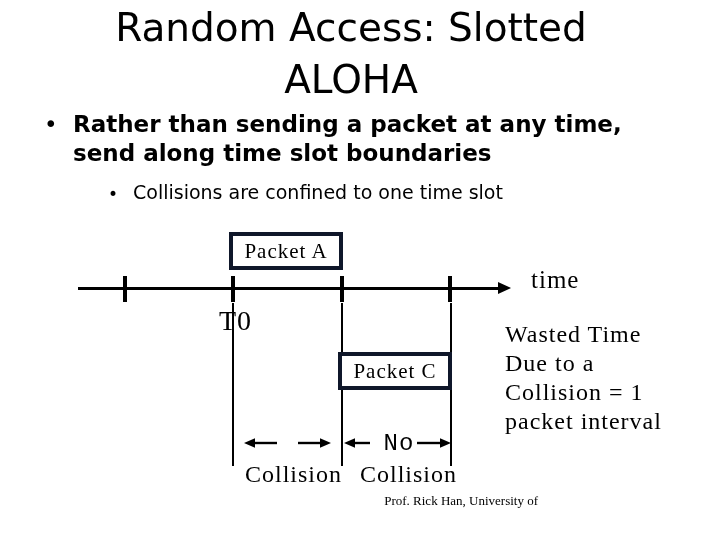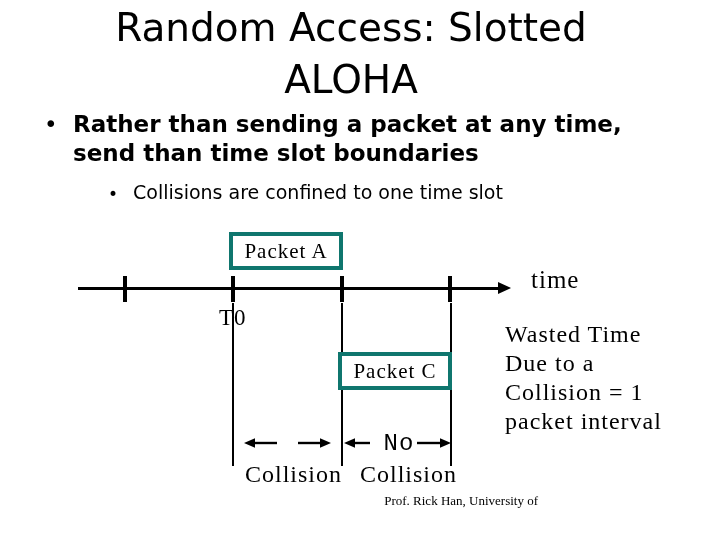--- a/index.html
+++ b/index.html
@@ -38,21 +38,21 @@
     font-size: 19px;
     line-height: 24px;
     white-space: nowrap;
   }
 
   
   .serif { font-family: "Liberation Serif", "DejaVu Serif", serif; }
 
   
   .pbox {
-    border: 4px solid #0f766e;
+    border: 4px solid #0f172a;
     box-sizing: border-box;
     display: flex;
     align-items: center;
     justify-content: center;
     font-size: 21px;
     letter-spacing: 1px;
     white-space: nowrap;
     background: #fff;
   }
   .packet-a { left: 229px; top: 232px; width: 114px; height: 38px; }
@@ -67,21 +67,21 @@
     border-top: 6.5px solid transparent;
     border-bottom: 6.5px solid transparent;
   }
   .tick { top: 276px; width: 4px; height: 26px; background: #000; }
   .tick1 { left: 123px; } .tick2 { left: 231px; } .tick3 { left: 340px; } .tick4 { left: 448px; }
 
   
   .vline { top: 303px; width: 2px; height: 163px; background: #000; }
   .vline1 { left: 232px; } .vline2 { left: 341px; } .vline3 { left: 450px; }
 
-  .t0-label { left: 219px; top: 305px; font-size: 23px; letter-spacing: 1px; }
+  .t0-label { left: 219px; top: 305px; font-size: 28px; letter-spacing: 1px; }
   .time-label { left: 531px; top: 266px; font-size: 25px; letter-spacing: 1px; }
 
   .wasted {
     left: 505px; top: 320px;
     font-size: 24px;
     line-height: 29px;
     letter-spacing: 1px;
     white-space: nowrap;
   }
 
@@ -105,21 +105,21 @@
 <div class="slide">
 
   <div class="abs title">
     <div>Random Access: Slotted</div>
     <div>ALOHA</div>
   </div>
 
   <span class="abs bullet-marker" style="left:44px; top:110px;">•</span>
   <div class="abs main-bullet-text">
     <div>Rather than sending a packet at any time,</div>
-    <div>send than time slot boundaries</div>
+    <div>send along time slot boundaries</div>
   </div>
 
   <span class="abs sub-bullet-marker" style="left:108px; top:183px;">•</span>
   <div class="abs sub-bullet-text">Collisions are confined to one time slot</div>
 
   <div class="abs pbox serif packet-a">
     <span>Packet A</span>
   </div>
 
   <div class="abs axis-line"></div>

